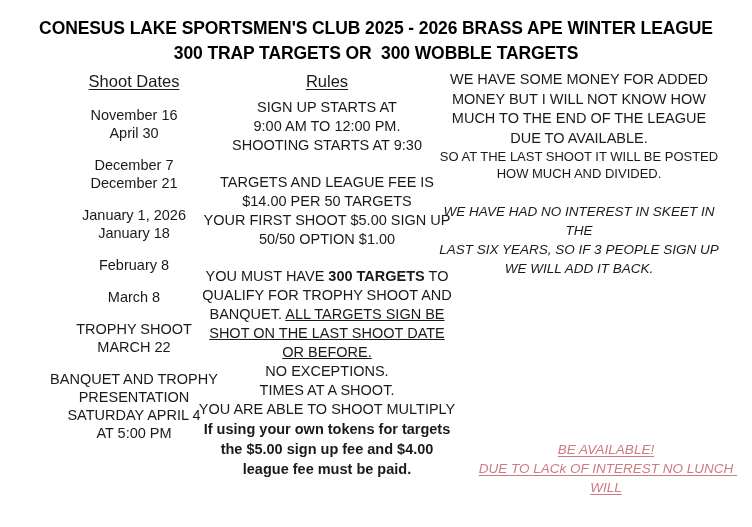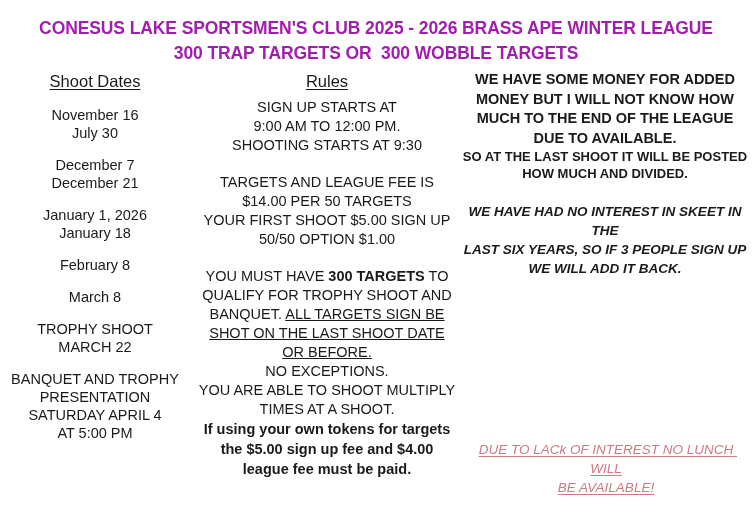--- a/index.html
+++ b/index.html
@@ -22,34 +22,34 @@
     position: absolute;
     left: 0;
     top: 16px;
     width: 752px;
     text-align: center;
   }
   .title-line {
     font-weight: bold;
     font-size: 17.5px;
     line-height: 25px;
-    color: #a21caf;
+    color: #000000;
     letter-spacing: -0.1px;
     white-space: pre;
   }
 
   
   .col {
     position: absolute;
     top: 70px;
     text-align: center;
   }
-  .col-left  { left: 0px;   width: 190px; }
+  .col-left  { left: 0px;   width: 190px; padding-left: 39px; }
   .col-mid   { left: 196px; width: 262px; }
-  .col-right { left: 458px; width: 294px; font-weight: bold; }
+  .col-right { left: 432px; width: 294px; }
 
   .col-heading {
     font-size: 16.5px;
     line-height: 22px;
     text-decoration: underline;
     text-underline-offset: 2px;
     margin-bottom: 6px;
   }
 
   
@@ -104,21 +104,21 @@
 <div class="title-block">
   <div class="title-line">CONESUS LAKE SPORTSMEN'S CLUB 2025 - 2026 BRASS APE WINTER LEAGUE</div>
   <div class="title-line">300 TRAP TARGETS OR  300 WOBBLE TARGETS</div>
 </div>
 
 <div class="col col-left">
   <div class="col-heading">Shoot Dates</div>
 
   <div class="block left-group">
     <div class="line">November 16</div>
-    <div class="line">July 30</div>
+    <div class="line">April 30</div>
   </div>
 
   <div class="block left-group">
     <div class="line">December 7</div>
     <div class="line">December 21</div>
   </div>
 
   <div class="block left-group">
     <div class="line">January 1, 2026</div>
     <div class="line">January 18</div>
@@ -165,22 +165,22 @@
 
   <div class="mid-gap"></div>
 
   <div class="block mid-para">
     <div class="line"><span>YOU MUST HAVE </span><span class="b">300 TARGETS</span><span> TO</span></div>
     <div class="line">QUALIFY FOR TROPHY SHOOT AND</div>
     <div class="line"><span>BANQUET. </span><span class="u">ALL TARGETS SIGN BE</span></div>
     <div class="line"><span class="u">SHOT ON THE LAST SHOOT DATE</span></div>
     <div class="line"><span class="u">OR BEFORE.</span></div>
     <div class="line">NO EXCEPTIONS.</div>
+    <div class="line">TIMES AT A SHOOT.</div>
     <div class="line">YOU ARE ABLE TO SHOOT MULTIPLY</div>
-    <div class="line">TIMES AT A SHOOT.</div>
   </div>
 
   <div class="block mid-bold">
     <div class="line">If using your own tokens for targets</div>
     <div class="line">the $5.00 sign up fee and $4.00</div>
     <div class="line">league fee must be paid.</div>
   </div>
 </div>
 
 <div class="col col-right">
@@ -197,15 +197,15 @@
   </div>
 
   <div class="block right-italic">
     <div class="line">WE HAVE HAD NO INTEREST IN SKEET IN THE</div>
     <div class="line">LAST SIX YEARS, SO IF 3 PEOPLE SIGN UP</div>
     <div class="line">WE WILL ADD IT BACK.</div>
   </div>
 </div>
 
 <div class="red-note">
+  <div class="line">BE AVAILABLE!</div>
   <div class="line">DUE TO LACk OF INTEREST NO LUNCH WILL</div>
-  <div class="line">BE AVAILABLE!</div>
 </div>
 
 </body></html>

